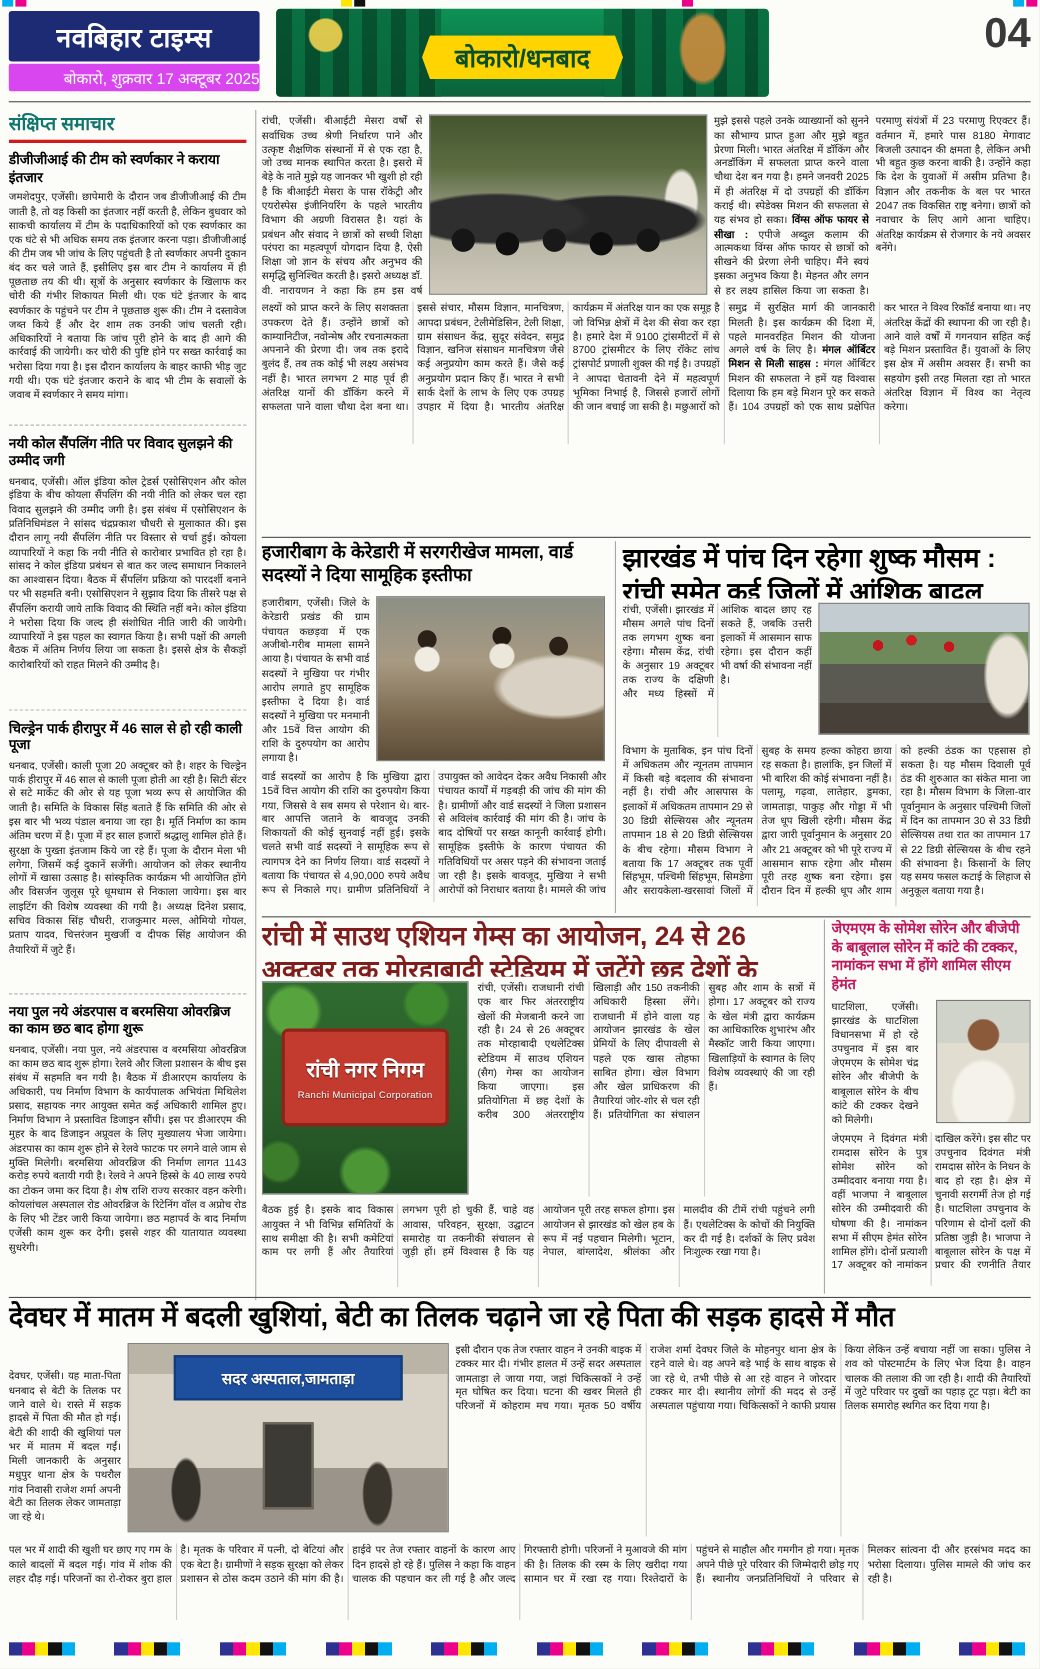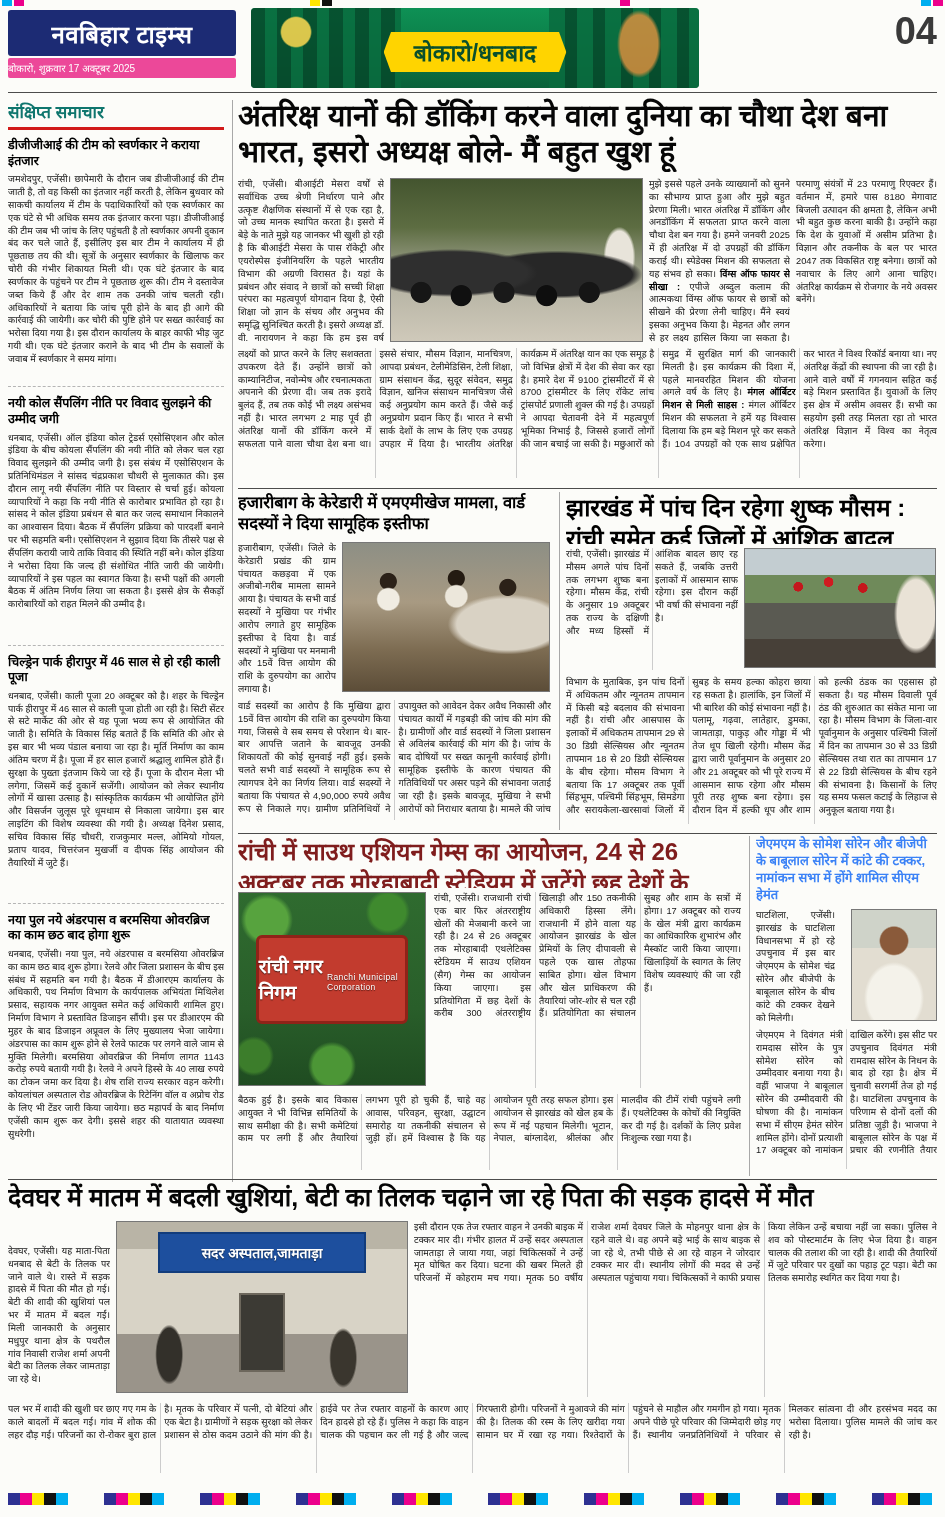--- a/index.html
+++ b/index.html
@@ -6,21 +6,21 @@
   html,body{background:#e8e8e4;}
   .page{position:relative;width:945px;height:1517px;margin:0 auto;background:#fcfcf9;
         font-family:"Liberation Sans","DejaVu Sans",sans-serif;color:#1a1a1a;overflow:hidden;}
   
   .top-marks{position:absolute;top:0;left:0;right:0;height:6px;}
   .top-marks span{position:absolute;top:0;width:10px;height:6px;}
   .hdr{position:absolute;top:8px;left:8px;right:8px;height:82px;}
   .masthead{position:absolute;left:0;top:2px;width:228px;}
   .mast-title{background:#1c2b74;color:#fff;font-weight:800;font-size:24px;text-align:center;
               padding:7px 0 6px;border-radius:3px;letter-spacing:.5px;}
-  .mast-date{background:#ec4899;color:#fff;font-size:10px;text-align:left;padding:3px 0;margin-top:2px;border-radius:2px;}
+  .mast-date{background:#d946ef;color:#fff;font-size:14px;text-align:right;padding:3px 0;margin-top:2px;border-radius:2px;}
   .banner{position:absolute;left:243px;top:0;width:448px;height:80px;border-radius:4px;overflow:hidden;
           background:linear-gradient(180deg,#0e9155 0%,#0b7a46 55%,#0a613a 100%);}
   .banner .art-l,.banner .art-r{position:absolute;top:0;bottom:0;width:150px;opacity:.85;}
   .banner .art-l{left:0;background:
       radial-gradient(circle 16px at 30% 30%,#ffd34d 90%,transparent),
       repeating-linear-gradient(90deg,#07482b 0 14px,#0a6b3f 14px 26px);}
   .banner .art-r{right:0;background:
       radial-gradient(ellipse 22px 34px at 60% 45%,#d88b3c 85%,transparent),
       repeating-linear-gradient(90deg,#0a6b3f 0 16px,#07482b 16px 28px);}
   .ribbon{position:absolute;left:50%;top:24px;transform:translateX(-50%);
@@ -74,21 +74,21 @@
       radial-gradient(circle 5px at 62% 33%,#c4161c 92%,transparent),
       radial-gradient(ellipse 22px 40px at 90% 55%,#e9e2d6 85%,transparent),
       linear-gradient(180deg,#c3cdd1 0 22%,#6f8a5a 22% 46%,#5a5a52 46% 76%,#474038 76% 100%);}
   .photo-sign{width:188px;height:194px;background:
       radial-gradient(circle 26px at 15% 14%,#57a33e 80%,transparent),
       radial-gradient(circle 22px at 80% 10%,#3f8a2e 80%,transparent),
       radial-gradient(circle 24px at 50% 90%,#4c9636 80%,transparent),
       radial-gradient(circle 20px at 8% 85%,#3c7d2b 80%,transparent),
       linear-gradient(180deg,#2f6b2f 0%,#295e2a 60%,#1f4c21 100%);}
   .muni-sign{position:absolute;left:9%;top:22%;width:82%;height:46%;background:#c23b2e;
-             border:3px solid #8f2318;border-radius:6px;display:flex;flex-direction:row;
+             border:3px solid #8f2318;border-radius:6px;display:flex;flex-direction:column;
              align-items:center;justify-content:center;color:#fff;text-shadow:0 1px 1px rgba(0,0,0,.6);}
   .muni-sign .hi{font-size:19px;font-weight:800;}
   .muni-sign .en{font-size:8.5px;margin-top:5px;letter-spacing:.4px;}
   .photo-portrait{width:86px;height:112px;background:
       radial-gradient(circle 15px at 50% 28%,#8a5a3a 90%,transparent),
       radial-gradient(ellipse 30px 36px at 50% 80%,#f4f2ea 88%,transparent),
       linear-gradient(180deg,#cfd3c9 0 35%,#e2ddd1 35% 100%);}
   .photo-hospital{width:292px;height:172px;background:
       radial-gradient(ellipse 14px 30px at 18% 78%,#33302a 88%,transparent),
       radial-gradient(ellipse 14px 30px at 78% 80%,#3a362e 88%,transparent),
@@ -110,21 +110,21 @@
   .mr-row .tcols{width:172px;column-count:2;column-gap:6px;column-rule:1px solid #ccc;overflow:hidden;}
   .mr-below{margin-top:6px;height:148px;column-count:3;column-gap:8px;column-rule:1px solid #ccc;overflow:hidden;}
   
   .low-left{position:absolute;left:238px;top:836px;width:512px;height:340px;padding-right:8px;
             border-right:1px solid #a8a8a8;overflow:hidden;}
   .low-left h2{font-size:24px;font-weight:800;line-height:1.3;height:52px;overflow:hidden;color:#7f1d1d;}
   .ll-row{display:flex;gap:8px;height:196px;margin-top:4px;}
   .ll-row .tcols{flex:1;column-count:3;column-gap:8px;column-rule:1px solid #ccc;overflow:hidden;}
   .ll-below{margin-top:6px;height:76px;column-count:4;column-gap:8px;column-rule:1px solid #ccc;overflow:hidden;}
   .low-right{position:absolute;left:756px;top:836px;width:181px;height:340px;overflow:hidden;}
-  .low-right h2{font-size:13px;font-weight:800;line-height:1.3;height:70px;overflow:hidden;color:#3b82f6;}
+  .low-right h2{font-size:13px;font-weight:800;line-height:1.3;height:70px;overflow:hidden;color:#be185d;}
   .lr-row{display:flex;gap:16px;height:114px;margin-top:3px;}
   .lr-row .tcol{width:90px;overflow:hidden;}
   .lr-below{margin-top:6px;height:140px;column-count:2;column-gap:7px;column-rule:1px solid #ccc;overflow:hidden;}
   
   .bottom{position:absolute;left:8px;top:1182px;width:929px;height:298px;overflow:hidden;border-top:none;}
   .bottom h1{font-size:25px;font-weight:800;line-height:1.2;height:34px;overflow:hidden;color:#050505;}
   .bt-row{display:flex;gap:6px;height:176px;margin-top:5px;}
   .bt-row .tcol{width:102px;overflow:hidden;margin-top:24px;}
   .bt-row .tcols{flex:1;column-count:3;column-gap:8px;column-rule:1px solid #ccc;overflow:hidden;}
   .bt-below{margin-top:6px;height:70px;column-count:6;column-gap:8px;column-rule:1px solid #ccc;overflow:hidden;}
@@ -181,42 +181,41 @@
       <div class="body-txt">धनबाद, एजेंसी। काली पूजा 20 अक्टूबर को है। शहर के चिल्ड्रेन पार्क हीरापुर में 46 साल से काली पूजा होती आ रही है। सिटी सेंटर से सटे मार्केट की ओर से यह पूजा भव्य रूप से आयोजित की जाती है। समिति के विकास सिंह बताते हैं कि समिति की ओर से इस बार भी भव्य पंडाल बनाया जा रहा है। मूर्ति निर्माण का काम अंतिम चरण में है। पूजा में हर साल हजारों श्रद्धालु शामिल होते हैं। सुरक्षा के पुख्ता इंतजाम किये जा रहे हैं। पूजा के दौरान मेला भी लगेगा, जिसमें कई दुकानें सजेंगी। आयोजन को लेकर स्थानीय लोगों में खासा उत्साह है। सांस्कृतिक कार्यक्रम भी आयोजित होंगे और विसर्जन जुलूस पूरे धूमधाम से निकाला जायेगा। इस बार लाइटिंग की विशेष व्यवस्था की गयी है। अध्यक्ष दिनेश प्रसाद, सचिव विकास सिंह चौधरी, राजकुमार मल्ल, ओमियो गोयल, प्रताप यादव, चित्तरंजन मुखर्जी व दीपक सिंह आयोजन की तैयारियों में जुटे हैं।</div>
     </article>
 
     <article class="brief">
       <h3>नया पुल नये अंडरपास व बरमसिया ओवरब्रिज का काम छठ बाद होगा शुरू</h3>
       <div class="body-txt">धनबाद, एजेंसी। नया पुल, नये अंडरपास व बरमसिया ओवरब्रिज का काम छठ बाद शुरू होगा। रेलवे और जिला प्रशासन के बीच इस संबंध में सहमति बन गयी है। बैठक में डीआरएम कार्यालय के अधिकारी, पथ निर्माण विभाग के कार्यपालक अभियंता मिथिलेश प्रसाद, सहायक नगर आयुक्त समेत कई अधिकारी शामिल हुए। निर्माण विभाग ने प्रस्तावित डिजाइन सौंपी। इस पर डीआरएम की मुहर के बाद डिजाइन अप्रूवल के लिए मुख्यालय भेजा जायेगा। अंडरपास का काम शुरू होने से रेलवे फाटक पर लगने वाले जाम से मुक्ति मिलेगी। बरमसिया ओवरब्रिज की निर्माण लागत 1143 करोड़ रुपये बतायी गयी है। रेलवे ने अपने हिस्से के 40 लाख रुपये का टोकन जमा कर दिया है। शेष राशि राज्य सरकार वहन करेगी। कोयलांचल अस्पताल रोड ओवरब्रिज के रिटेनिंग वॉल व अप्रोच रोड के लिए भी टेंडर जारी किया जायेगा। छठ महापर्व के बाद निर्माण एजेंसी काम शुरू कर देगी। इससे शहर की यातायात व्यवस्था सुधरेगी।</div>
     </article>
   </aside>
 
   <section class="lead">
-    <h1>अंतरिक्ष यानों की डॉकिंग करने वाला दुनिया का चौथा देश बना भारत, इसरो अध्यक्ष बोले- मैं बहुत खुश हूं</h1>
     <div class="lead-row1">
       <div class="tcol body-txt" style="width:146px">रांची, एजेंसी। बीआईटी मेसरा वर्षों से सर्वाधिक उच्च श्रेणी निर्धारण पाने और उत्कृष्ट शैक्षणिक संस्थानों में से एक रहा है, जो उच्च मानक स्थापित करता है। इसरो में बेड़े के नाते मुझे यह जानकर भी खुशी हो रही है कि बीआईटी मेसरा के पास रॉकेट्री और एयरोस्पेस इंजीनियरिंग के पहले भारतीय विभाग की अग्रणी विरासत है। यहां के प्रबंधन और संवाद ने छात्रों को सच्ची शिक्षा परंपरा का महत्वपूर्ण योगदान दिया है, ऐसी शिक्षा जो ज्ञान के संचय और अनुभव की समृद्धि सुनिश्चित करती है। इसरो अध्यक्ष डॉ. वी. नारायणन ने कहा कि हम इस वर्ष अंतरिक्ष क्षेत्र में कई उपलब्धियां हासिल करने जा रहे हैं।</div>
       <div class="photo photo-bikes"></div>
       <div class="tcol body-txt" style="width:141px">
         <span>मुझे इससे पहले उनके व्याख्यानों को सुनने का सौभाग्य प्राप्त हुआ और मुझे बहुत प्रेरणा मिली। भारत अंतरिक्ष में डॉकिंग और अनडॉकिंग में सफलता प्राप्त करने वाला चौथा देश बन गया है। हमने जनवरी 2025 में ही अंतरिक्ष में दो उपग्रहों की डॉकिंग कराई थी। स्पेडेक्स मिशन की सफलता से यह संभव हो सका।</span>
         <span class="ihead">विंग्स ऑफ फायर से सीखा :</span>
         <span>एपीजे अब्दुल कलाम की आत्मकथा विंग्स ऑफ फायर से छात्रों को सीखने की प्रेरणा लेनी चाहिए। मैंने स्वयं इसका अनुभव किया है। मेहनत और लगन से हर लक्ष्य हासिल किया जा सकता है। भारत अंतरिक्ष विज्ञान के क्षेत्र में तेजी से आगे बढ़ रहा है।</span>
       </div>
       <div class="tcol body-txt" style="width:141px">परमाणु संयंत्रों में 23 परमाणु रिएक्टर हैं। वर्तमान में, हमारे पास 8180 मेगावाट बिजली उत्पादन की क्षमता है, लेकिन अभी भी बहुत कुछ करना बाकी है। उन्होंने कहा कि देश के युवाओं में असीम प्रतिभा है। विज्ञान और तकनीक के बल पर भारत 2047 तक विकसित राष्ट्र बनेगा। छात्रों को नवाचार के लिए आगे आना चाहिए। अंतरिक्ष कार्यक्रम से रोजगार के नये अवसर बनेंगे।</div>
     </div>
     <div class="lead-row2 body-txt">
       <span>लक्ष्यों को प्राप्त करने के लिए सशक्तता उपकरण देते हैं। उन्होंने छात्रों को काम्यानिटीज, नवोन्मेष और रचनात्मकता अपनाने की प्रेरणा दी। जब तक इरादे बुलंद हैं, तब तक कोई भी लक्ष्य असंभव नहीं है। भारत लगभग 2 माह पूर्व ही अंतरिक्ष यानों की डॉकिंग करने में सफलता पाने वाला चौथा देश बना था। इससे संचार, मौसम विज्ञान, मानचित्रण, आपदा प्रबंधन, टेलीमेडिसिन, टेली शिक्षा, ग्राम संसाधन केंद्र, सुदूर संवेदन, समुद्र विज्ञान, खनिज संसाधन मानचित्रण जैसे कई अनुप्रयोग काम करते हैं।</span>
       <span>जैसे कई अनुप्रयोग प्रदान किए हैं। भारत ने सभी सार्क देशों के लाभ के लिए एक उपग्रह उपहार में दिया है। भारतीय अंतरिक्ष कार्यक्रम में अंतरिक्ष यान का एक समूह है जो विभिन्न क्षेत्रों में देश की सेवा कर रहा है। हमारे देश में 9100 ट्रांसमीटरों में से 8700 ट्रांसमीटर के लिए रॉकेट लांच ट्रांसपोर्ट प्रणाली शुक्ल की गई है। उपग्रहों ने आपदा चेतावनी देने में महत्वपूर्ण भूमिका निभाई है, जिससे हजारों लोगों की जान बचाई जा सकी है। मछुआरों को समुद्र में सुरक्षित मार्ग की जानकारी मिलती है। इस कार्यक्रम की दिशा में, पहले मानवरहित मिशन की योजना अगले वर्ष के लिए है।</span>
       <span class="ihead">मंगल ऑर्बिटर मिशन से मिली साहस :</span>
       <span>मंगल ऑर्बिटर मिशन की सफलता ने हमें यह विश्वास दिलाया कि हम बड़े मिशन पूरे कर सकते हैं। 104 उपग्रहों को एक साथ प्रक्षेपित कर भारत ने विश्व रिकॉर्ड बनाया था। नए अंतरिक्ष केंद्रों की स्थापना की जा रही है। आने वाले वर्षों में गगनयान सहित कई बड़े मिशन प्रस्तावित हैं। युवाओं के लिए इस क्षेत्र में असीम अवसर हैं। सभी का सहयोग इसी तरह मिलता रहा तो भारत अंतरिक्ष विज्ञान में विश्व का नेतृत्व करेगा।</span>
     </div>
   </section>
   <div class="hrule" style="top:488px;left:238px"></div>
 
   <section class="mid-left">
-    <h2>हजारीबाग के केरेडारी में एमएमीखेज मामला, वार्ड सदस्यों ने दिया सामूहिक इस्तीफा</h2>
+    <h2>हजारीबाग के केरेडारी में सरगरीखेज मामला, वार्ड सदस्यों ने दिया सामूहिक इस्तीफा</h2>
     <div class="ml-row">
       <div class="tcol body-txt">हजारीबाग, एजेंसी। जिले के केरेडारी प्रखंड की ग्राम पंचायत कछड़वा में एक अजीबो-गरीब मामला सामने आया है। पंचायत के सभी वार्ड सदस्यों ने मुखिया पर गंभीर आरोप लगाते हुए सामूहिक इस्तीफा दे दिया है। वार्ड सदस्यों ने मुखिया पर मनमानी और 15वें वित्त आयोग की राशि के दुरुपयोग का आरोप लगाया है।</div>
       <div class="photo photo-crowd"></div>
     </div>
     <div class="ml-below body-txt">वार्ड सदस्यों का आरोप है कि मुखिया द्वारा 15वें वित्त आयोग की राशि का दुरुपयोग किया गया, जिससे वे सब समय से परेशान थे। बार-बार आपत्ति जताने के बावजूद उनकी शिकायतों की कोई सुनवाई नहीं हुई। इसके चलते सभी वार्ड सदस्यों ने सामूहिक रूप से त्यागपत्र देने का निर्णय लिया। वार्ड सदस्यों ने बताया कि पंचायत से 4,90,000 रुपये अवैध रूप से निकाले गए। ग्रामीण प्रतिनिधियों ने उपायुक्त को आवेदन देकर अवैध निकासी और पंचायत कार्यों में गड़बड़ी की जांच की मांग की है। ग्रामीणों और वार्ड सदस्यों ने जिला प्रशासन से अविलंब कार्रवाई की मांग की है। जांच के बाद दोषियों पर सख्त कानूनी कार्रवाई होगी। सामूहिक इस्तीफे के कारण पंचायत की गतिविधियों पर असर पड़ने की संभावना जताई जा रही है। इसके बावजूद, मुखिया ने सभी आरोपों को निराधार बताया है। मामले की जांच की जाएगी और उचित कार्रवाई सुनिश्चित की जाएगी।</div>
   </section>
 
   <section class="mid-right">
     <h2>झारखंड में पांच दिन रहेगा शुष्क मौसम : रांची समेत कई जिलों में आंशिक बादल</h2>
     <div class="mr-row">

